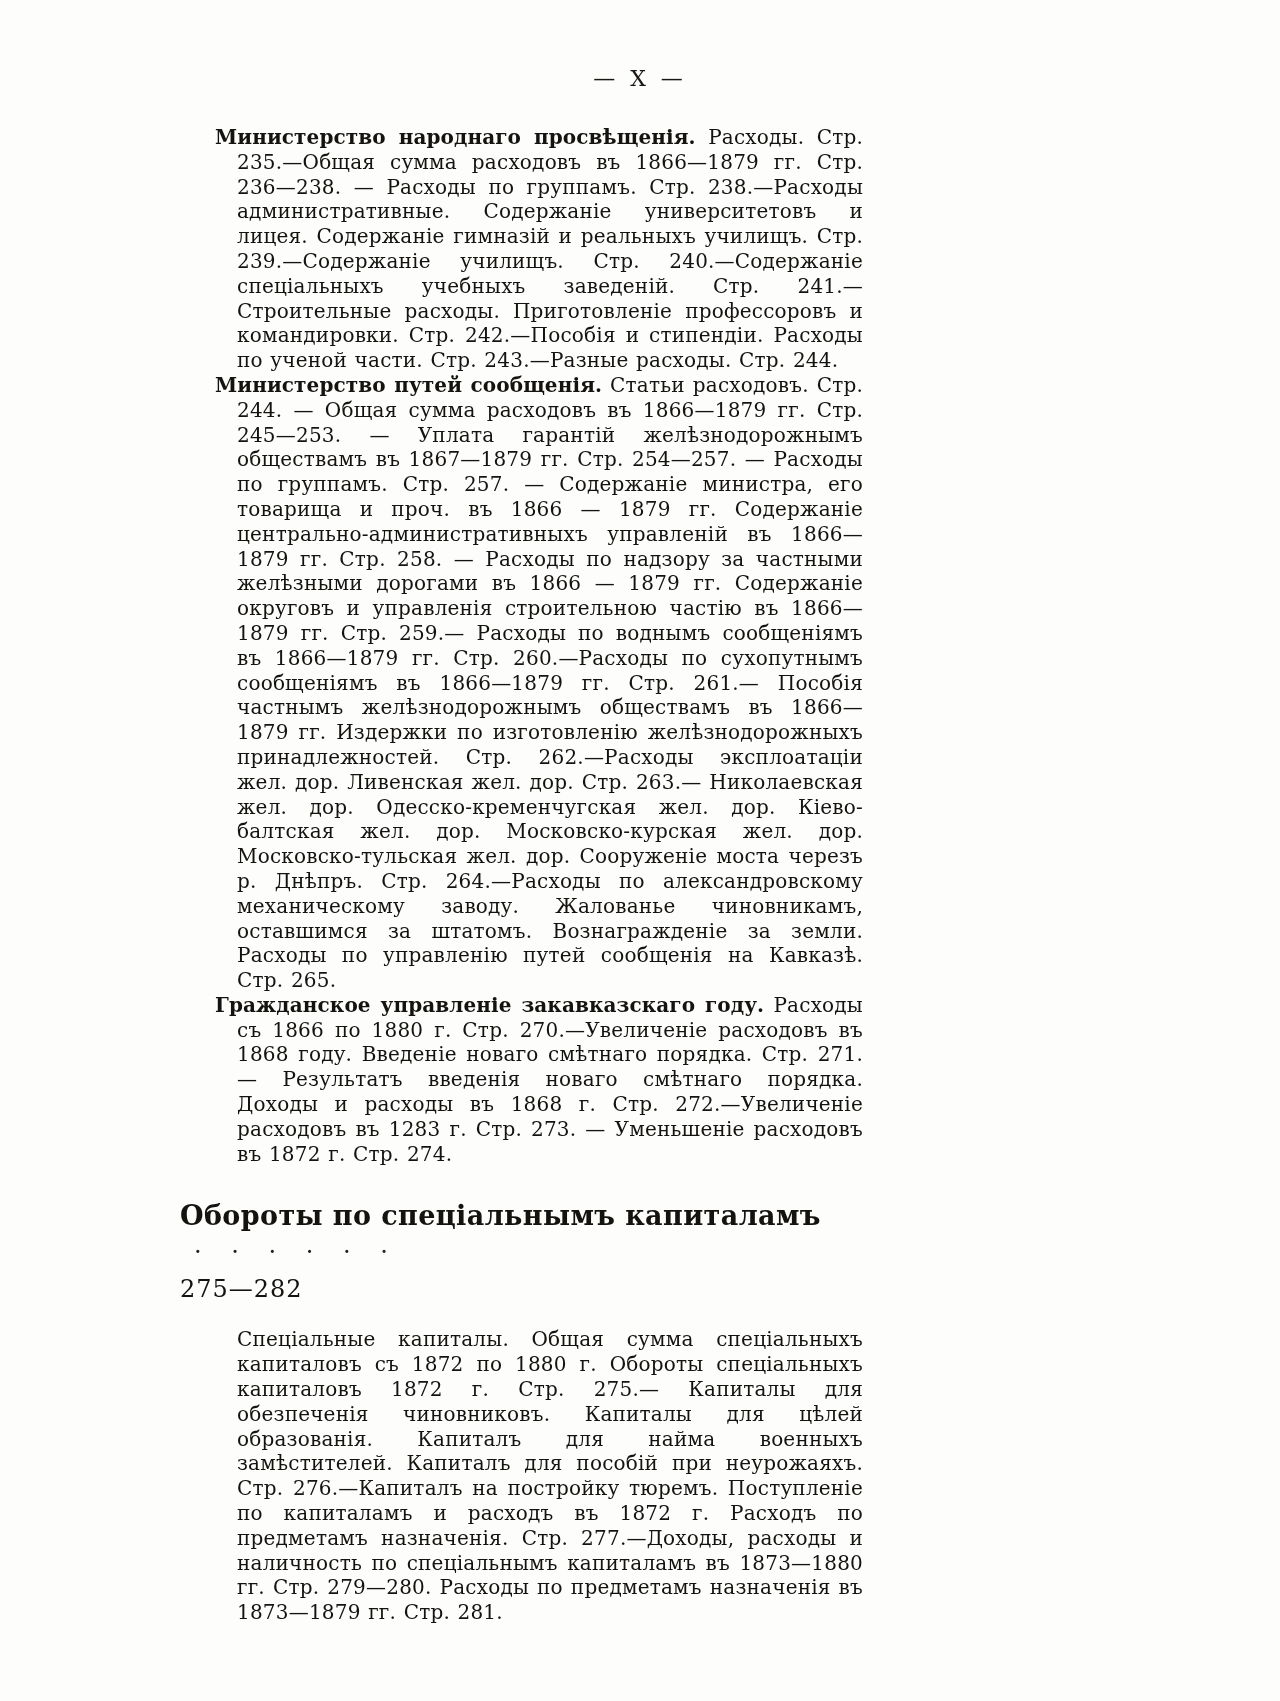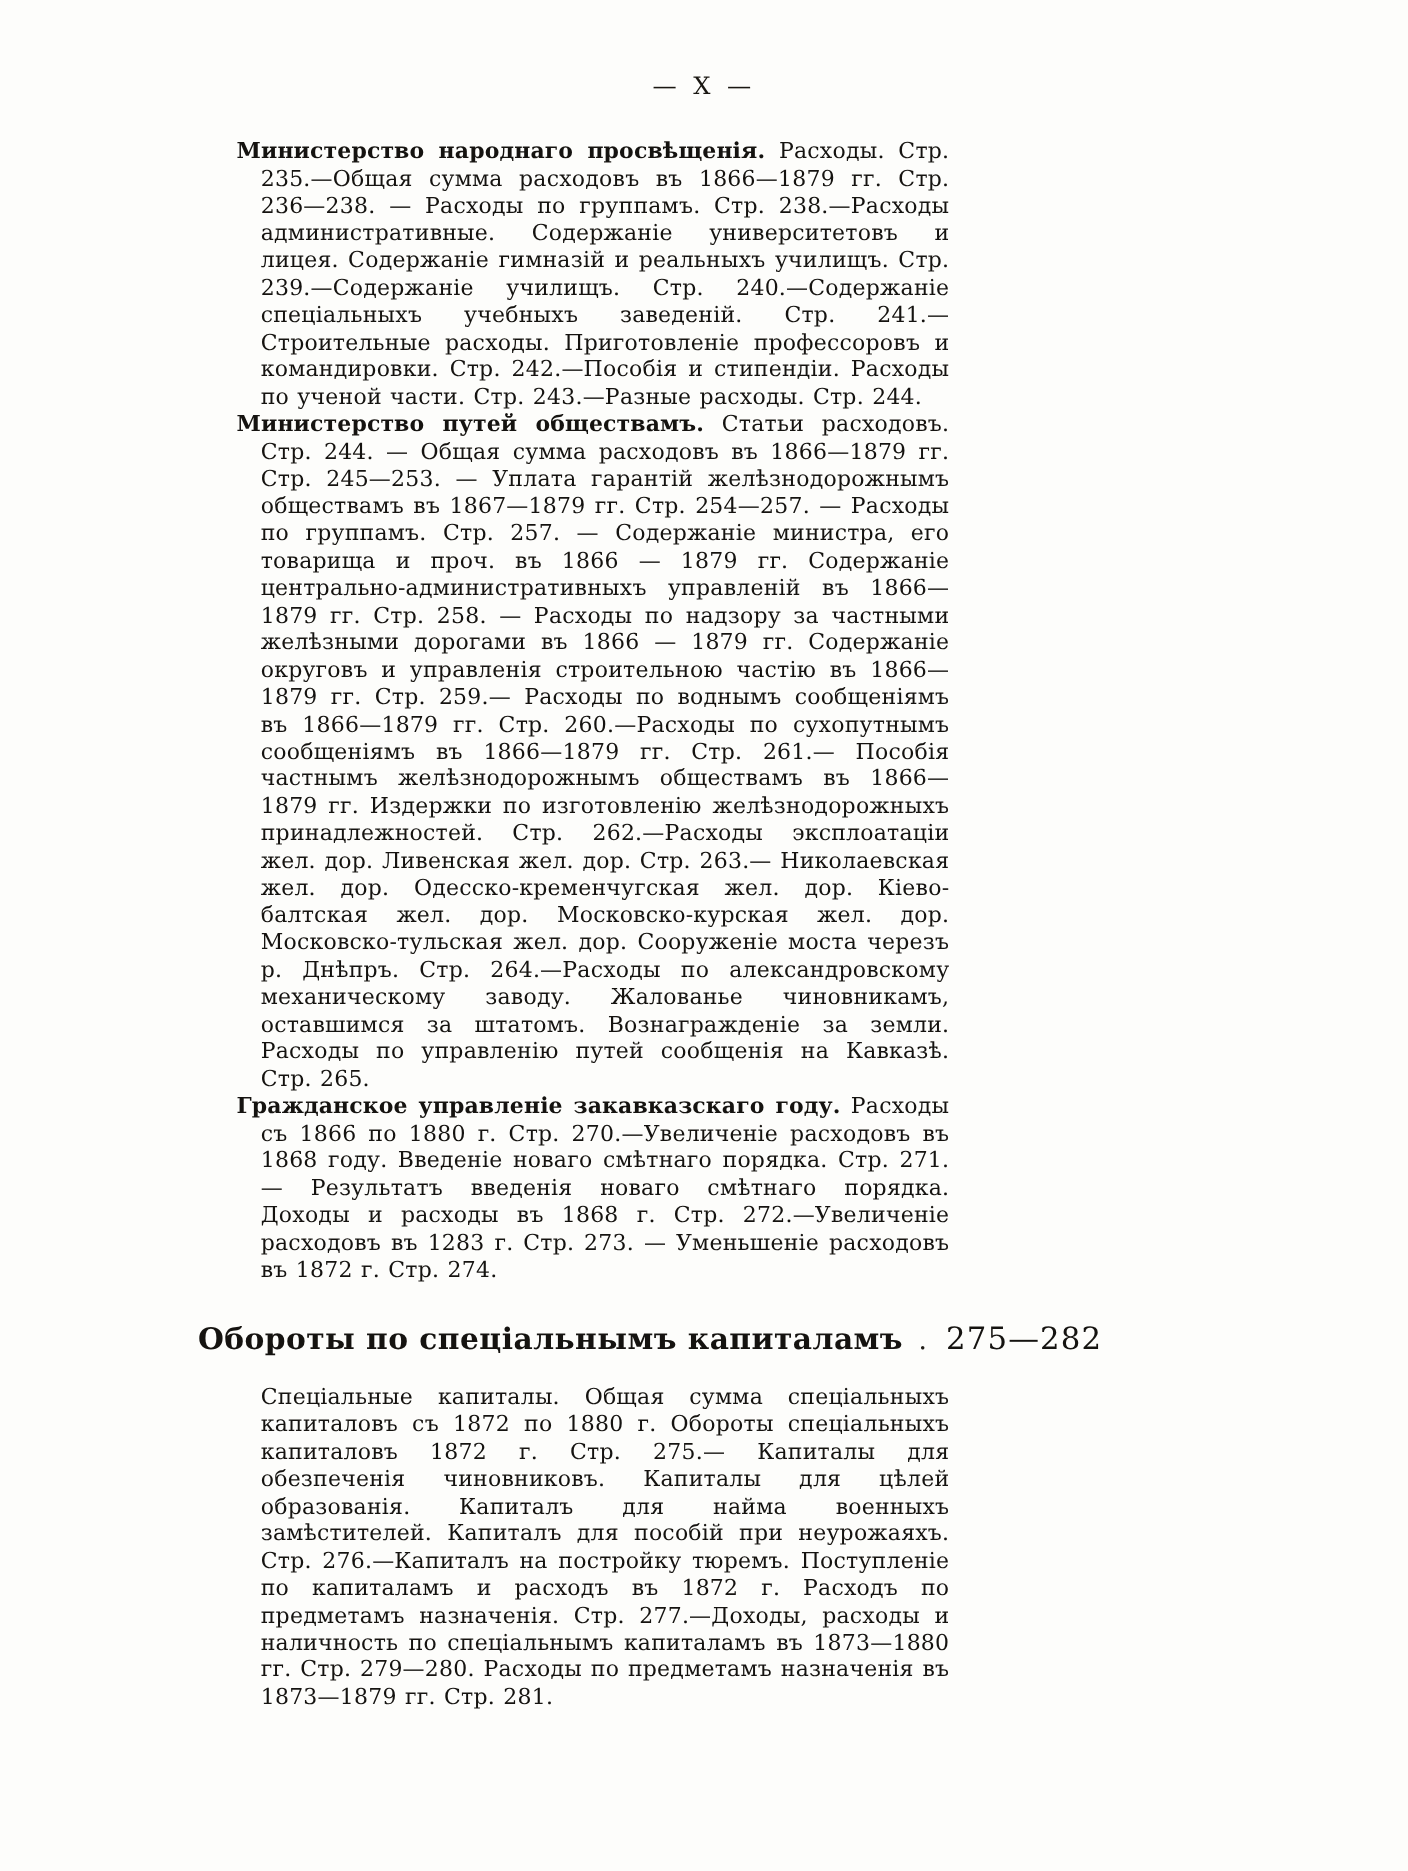--- a/index.html
+++ b/index.html
@@ -41,40 +41,42 @@
   }
   .entry b {
     font-weight: bold;
     letter-spacing: 0.1px;
   }
   .section-head {
     display: flex;
     align-items: baseline;
     margin: 34px 0 24px 0;
     width: 822px;
+    flex-direction: column;
   }
   .sec-title {
     font-weight: bold;
     font-size: 27px;
     white-space: nowrap;
     letter-spacing: 0.4px;
   }
   .sec-dots {
     flex: 1;
     overflow: hidden;
     white-space: nowrap;
     font-size: 24px;
     letter-spacing: 11px;
     padding: 0 8px 0 14px;
     color: #211d18;
   }
   .sec-pages {
-    font-size: 28px;
+    font-size: 24px;
     white-space: nowrap;
     letter-spacing: 1px;
+    margin-top: 16px;
   }
   .sec-body {
     margin: 0 0 0 57px;
     width: 626px;
     padding-left: 0;
     text-indent: 0;
     font-size: 20px;
     line-height: 24.8px;
     text-align: justify;
     letter-spacing: 0.2px;
@@ -90,21 +92,21 @@
   <div class="page-num">—   X   —</div>
 
   <div class="toc">
 
     <p class="entry">
       <b>Министерство народнаго просвѣщенія.</b>
       <span>Расходы. Стр. 235.—Общая сумма расходовъ въ 1866—1879 гг. Стр. 236—238. — Расходы по группамъ. Стр. 238.—Расходы административные. Содержаніе университетовъ и лицея. Содержаніе гимназій и реальныхъ училищъ. Стр. 239.—Содержаніе училищъ. Стр. 240.—Содержаніе спеціальныхъ учебныхъ заведеній. Стр. 241.—Строительные расходы. Приготовленіе профессоровъ и командировки. Стр. 242.—Пособія и стипендіи. Расходы по ученой части. Стр. 243.—Разные расходы. Стр. 244.</span>
     </p>
 
     <p class="entry">
-      <b>Министерство путей обществамъ.</b>
+      <b>Министерство путей сообщенія.</b>
       <span>Статьи расходовъ. Стр. 244. — Общая сумма расходовъ въ 1866—1879 гг. Стр. 245—253. — Уплата гарантій желѣзнодорожнымъ обществамъ въ 1867—1879 гг. Стр. 254—257. — Расходы по группамъ. Стр. 257. — Содержаніе министра, его товарища и проч. въ 1866 — 1879 гг. Содержаніе центрально-административныхъ управленій въ 1866—1879 гг. Стр. 258. — Расходы по надзору за частными желѣзными дорогами въ 1866 — 1879 гг. Содержаніе округовъ и управленія строительною частію въ 1866—1879 гг. Стр. 259.— Расходы по воднымъ сообщеніямъ въ 1866—1879 гг. Стр. 260.—Расходы по сухопутнымъ сообщеніямъ въ 1866—1879 гг. Стр. 261.— Пособія частнымъ желѣзнодорожнымъ обществамъ въ 1866—1879 гг. Издержки по изготовленію желѣзнодорожныхъ принадлежностей. Стр. 262.—Расходы эксплоатаціи жел. дор. Ливенская жел. дор. Стр. 263.— Николаевская жел. дор. Одесско-кременчугская жел. дор. Кіево-балтская жел. дор. Московско-курская жел. дор. Московско-тульская жел. дор. Сооруженіе моста черезъ р. Днѣпръ. Стр. 264.—Расходы по александровскому механическому заводу. Жалованье чиновникамъ, оставшимся за штатомъ. Вознагражденіе за земли. Расходы по управленію путей сообщенія на Кавказѣ. Стр. 265.</span>
     </p>
 
 
 
 
 
     <p class="entry">
       <b>Гражданское управленіе закавказскаго году.</b>
       <span>Расходы съ 1866 по 1880 г. Стр. 270.—Увеличеніе расходовъ въ 1868 году. Введеніе новаго смѣтнаго порядка. Стр. 271. — Результатъ введенія новаго смѣтнаго порядка. Доходы и расходы въ 1868 г. Стр. 272.—Увеличеніе расходовъ въ 1283 г. Стр. 273. — Уменьшеніе расходовъ въ 1872 г. Стр. 274.</span>

